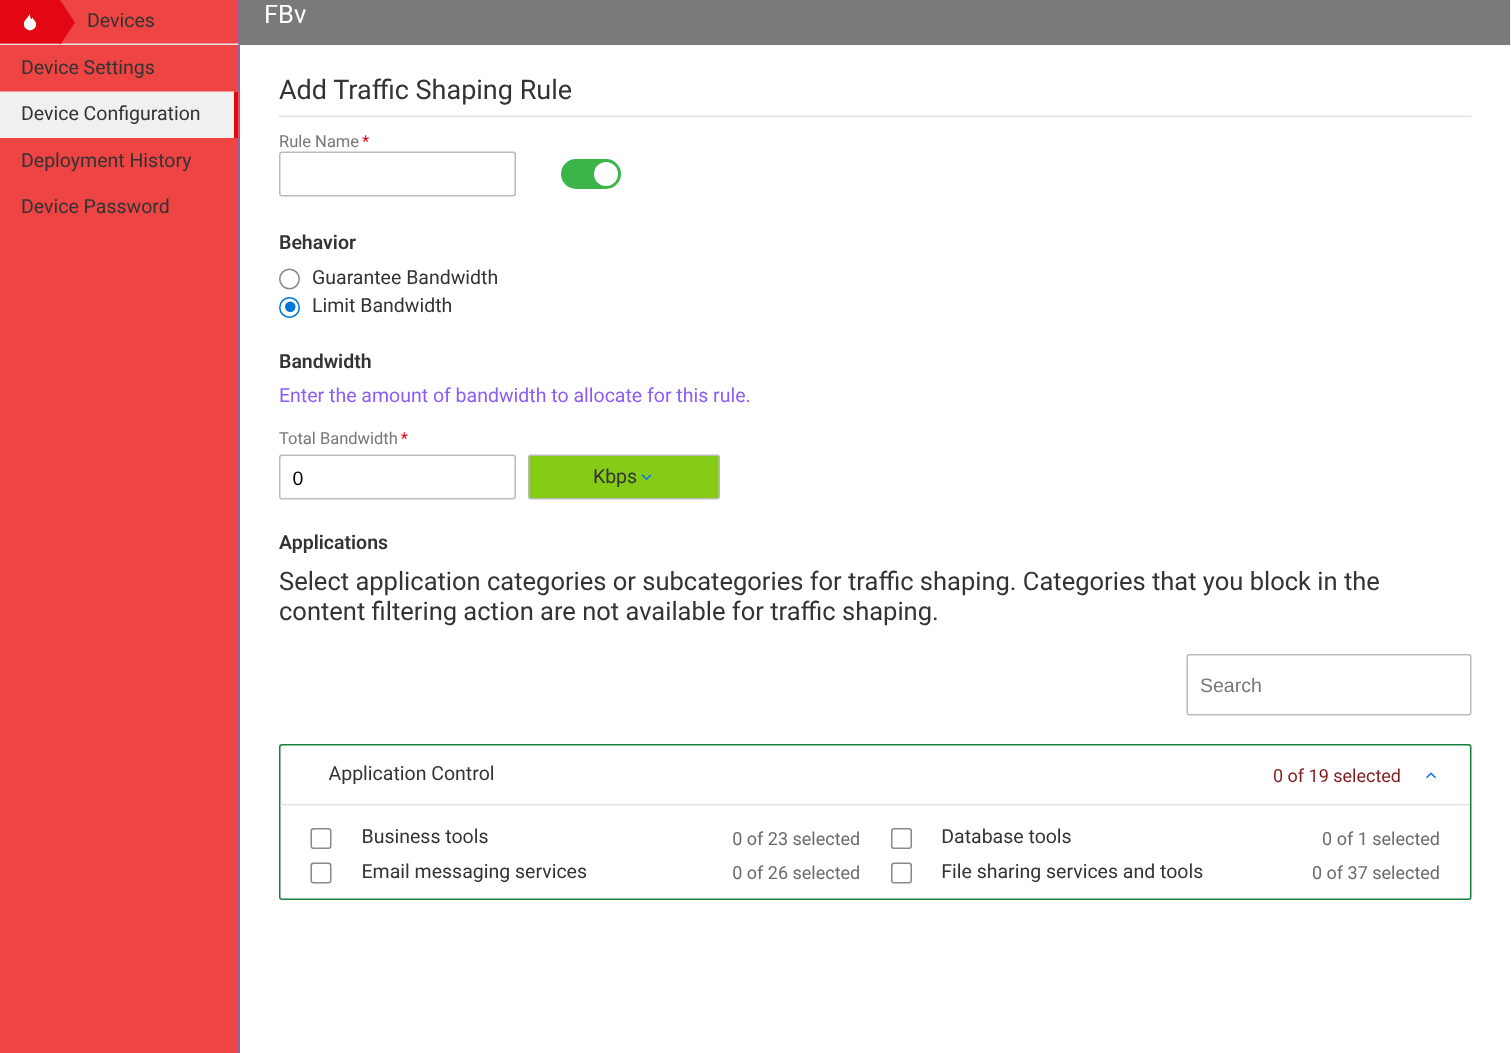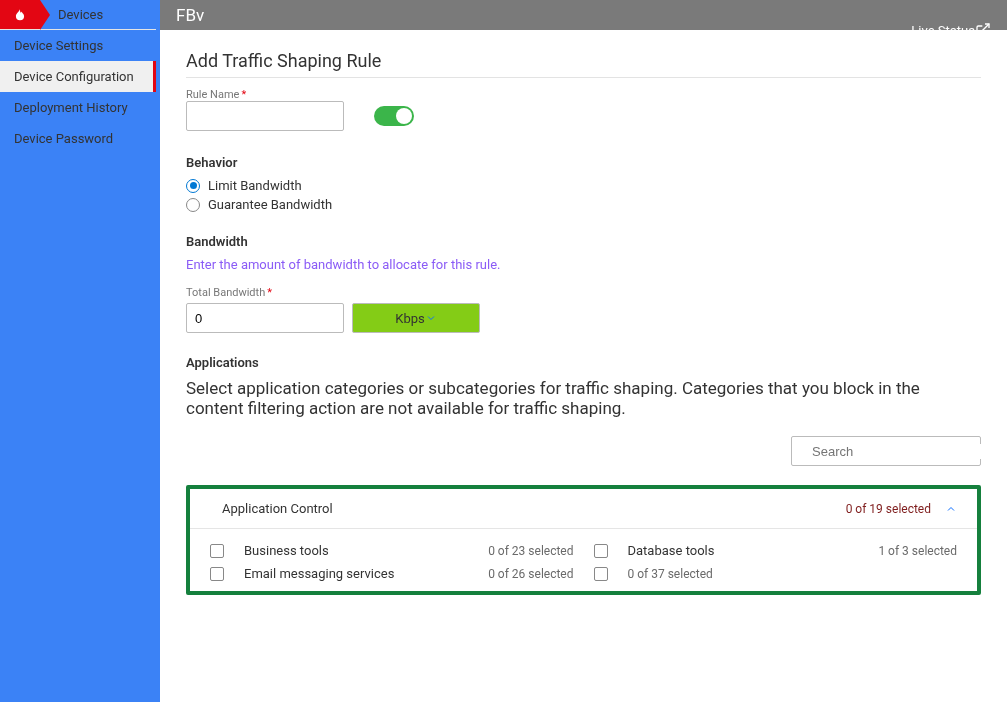--- a/index.html
+++ b/index.html
@@ -1,28 +1,28 @@
 <!DOCTYPE html>
 <html><head>
 <meta charset="utf-8">
 <style>
   * { box-sizing: border-box; margin: 0; padding: 0; }
   body { font-family: -apple-system, "Segoe UI", Roboto, Arial, sans-serif; font-size: 13px; color: #333; background: #fff; width: 1007px; height: 702px; overflow: hidden; }
   .app { display: flex; height: 100%; }
-  .sidebar { width: 160px; border-right: 4px solid #3b82f6; background: #3b82f6; }
+  .sidebar { width: 160px; border-right: 1px solid #3b82f6; background: #ef4444; }
   .sidebar-hdr { display:flex; align-items:stretch; height:30px; border-bottom:1px solid #e5e5e5;}
   .sidebar-hdr .logo { width:40px; background:#e30613; display:flex; align-items:center; justify-content:center; position:relative;}
   .sidebar-hdr .logo::after{ content:""; position:absolute; right:-10px; top:0; bottom:0; width:0; height:0; border-top:15px solid transparent; border-bottom:15px solid transparent; border-left:10px solid #e30613;}
   .sidebar-hdr .logo svg{color:#fff;}
   .sidebar-hdr .crumb { flex:1; display:flex; align-items:center; padding-left:18px; font-size:13px;}
   .nav { padding-top:0;}
   .nav-item { padding:8px 14px; font-size:13px; color:#333; cursor:pointer;}
   .nav-item.active { background:#f0f0f0; border-right:3px solid #e30613;}
   .main { flex:1; display:flex; flex-direction:column; height:100%; overflow:hidden;}
-  .topbar { height:30px; background:#7a7a7a; color:#fff; display:flex; align-items:center; padding:0 16px;}
+  .topbar { height:30px; background:#7a7a7a; color:#fff; display:flex; align-items:flex-start; padding:0 16px;}
   .topbar .title { font-size:17px; font-weight:400;}
   .topbar .spacer{flex:1;}
   .topbar .live { display:flex; align-items:center; gap:0; font-size:13px; cursor:pointer;margin-top:30px;}
   .content { flex:1; padding:20px 26px; overflow:auto;}
   .page-title { font-size:18px; font-weight:400; color:#333; padding-bottom:6px; border-bottom:1px solid #e3e3e3; margin-bottom:10px;}
   .field-lbl { font-size:11px; color:#777;}
   .field-lbl .req{color:#e30613; margin-left:2px;}
   .row-name { display:flex; align-items:flex-end; gap:30px; margin-bottom:24px;}
   .text-input { width:158px; height:30px; border:1px solid #bbb; border-radius:2px; padding:0 8px; font-size:13px;}
   .toggle { width:40px; height:20px; background:#3bb54a; border-radius:10px; position:relative; cursor:pointer;}
@@ -32,24 +32,24 @@
   .radio-row { display:flex; align-items:center; gap:8px; margin:4px 0; cursor:pointer;}
   .radio { width:14px; height:14px; border:1px solid #888; border-radius:50%; display:inline-flex; align-items:center; justify-content:center;}
   .radio.checked{ border-color:#0078d4;}
   .radio.checked::after{content:""; width:7px; height:7px; background:#0078d4; border-radius:50%;}
   .hint { color:#8b5cf6; font-size:13px; margin-top:4px; margin-bottom:14px;}
   .bw-row{ display:flex; gap:8px;}
   .select{ width:128px; height:30px; border:1px solid #bbb; border-radius:2px; display:flex; align-items:center; justify-content:center; padding:0 10px; cursor:pointer; background:#84cc16;}
   .select svg{color:#0d6eff;}
   .apps-hint{ font-size:17px; color:#333; margin-bottom:18px;}
   .search-wrap{ display:flex; justify-content:flex-end; margin-bottom:12px;}
-  .search{ width:190px; height:30px; border:1px solid #bbb; border-radius:2px; display:flex; align-items:center; padding:0 20px; gap:6px;}
+  .search{ width:190px; height:41px; border:1px solid #bbb; border-radius:2px; display:flex; align-items:center; padding:0 8px; gap:6px;}
   .search input{ flex:1; border:none; outline:none; font-size:13px;}
   .search svg{color:#0d6eff;}
-  .panel{ border:4px solid #15803d; border-radius:2px;margin-top:19px;}
+  .panel{ border:1px solid #15803d; border-radius:2px;margin-top:19px;}
   .panel-hdr{ display:flex; align-items:center; padding:12px 20px; border-bottom:1px solid #e5e5e5; cursor:pointer;}
   .panel-hdr .hdr-label{ flex:1; padding-left:12px;}
   .panel-hdr .summary{ color:#7f1d1d; font-size:12px; margin-right:14px;}
   .panel-hdr svg{color:#0d6eff;}
   .cat-grid{ display:grid; grid-template-columns:1fr 1fr; gap:8px 20px; padding:14px 20px 10px;}
   .cat-row{ display:flex; align-items:center; gap:20px;}
   .cat-row .cb{ width:14px; height:14px; border:1px solid #888; border-radius:2px;}
   .cat-row .label{ flex:1; font-size:13px;}
   .cat-row .count{ color:#6a6a6a; font-size:12px;}
 </style>
@@ -95,26 +95,26 @@
         <div>
           <div class="field-lbl"><span>Rule Name</span><span class="req">*</span></div>
           <input class="text-input" type="text" style="">
         </div>
         <div class="toggle" style="margin-bottom:5px;"></div>
       </div>
 
       <div class="section">
         <div class="section-h">Behavior</div>
         <div class="radio-row">
+          <span class="radio"></span>
+          <span>Guarantee Bandwidth</span>
+        </div>
+        <div class="radio-row">
           <span class="radio checked"></span>
           <span>Limit Bandwidth</span>
-        </div>
-        <div class="radio-row">
-          <span class="radio"></span>
-          <span>Guarantee Bandwidth</span>
         </div>
       </div>
 
 
       <div class="section">
         <div class="section-h">Bandwidth</div>
         <div class="hint">Enter the amount of bandwidth to allocate for this rule.</div>
         <div class="field-lbl"><span>Total Bandwidth</span><span class="req">*</span></div>
         <div class="bw-row" style="margin-top:4px;">
           <input class="text-input" type="text" value="0" style="">
@@ -149,29 +149,30 @@
           </div>
           <div class="cat-grid">
             <div class="cat-row">
               <span class="cb"></span>
               <span class="label">Business tools</span>
               <span class="count">0 of 23 selected</span>
             </div>
             <div class="cat-row">
               <span class="cb"></span>
               <span class="label">Database tools</span>
-              <span class="count">1 of 3 selected</span>
+              <span class="count">0 of 1 selected</span>
             </div>
             <div class="cat-row">
               <span class="cb"></span>
               <span class="label">Email messaging services</span>
               <span class="count">0 of 26 selected</span>
             </div>
             <div class="cat-row">
               <span class="cb"></span>
+              <span class="label">File sharing services and tools</span>
               <span class="count">0 of 37 selected</span>
             </div>
           </div>
         </div>
       </div>
     </div>
   </main>
 </div>
 
 </body></html>

